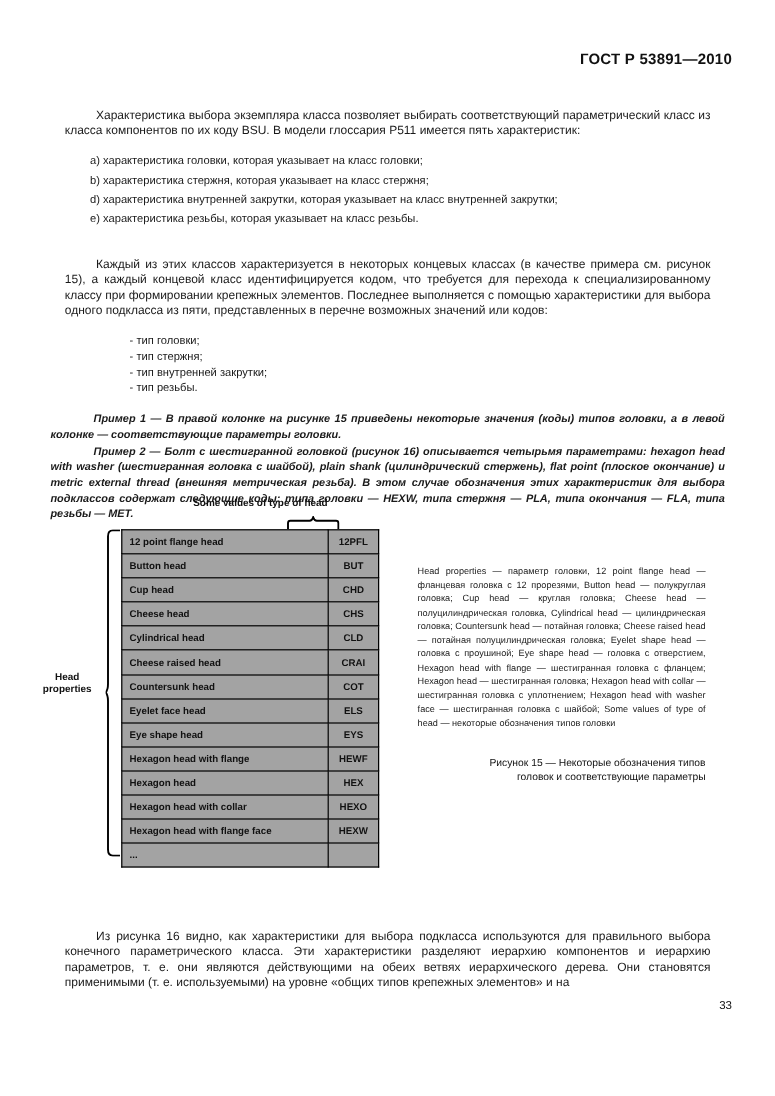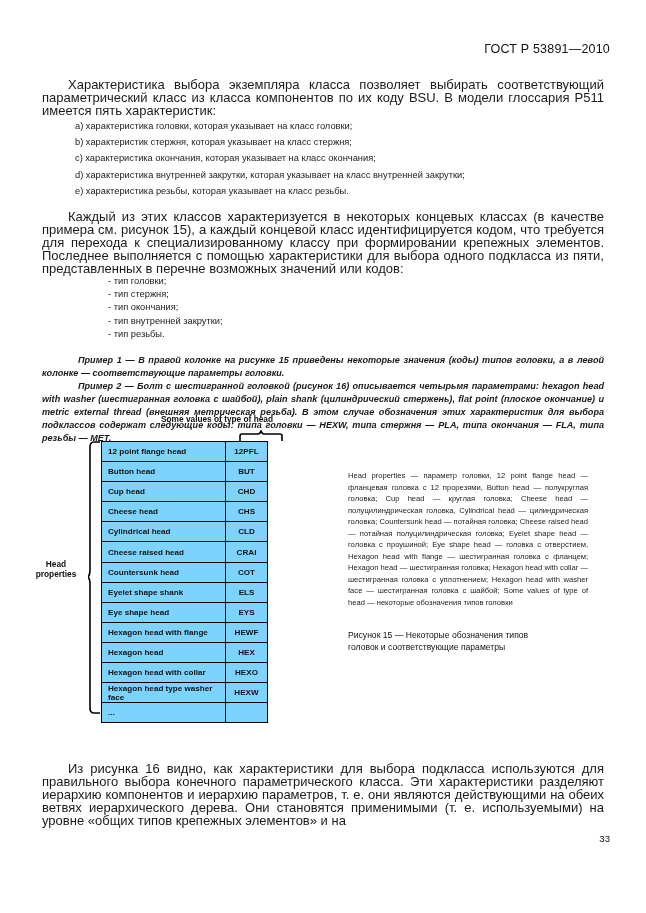--- a/index.html
+++ b/index.html
@@ -15,35 +15,35 @@
     color: #1a1a1a;
     overflow: hidden;
   }
 
   
   .page-header {
     position: absolute;
     top: 42px;
     right: 36px;
     font-size: 12.5px;
-    font-weight: normal;
+    font-weight: bold;
     letter-spacing: 0.2px;
     color: #111;
   }
 
   
   .content {
     position: absolute;
     left: 42px;
     top: 78px;
     width: 562px;
   }
   p.body {
-    margin: 0;
-    font-size: 13px;
+    margin: 12px;
+    font-size: 10px;
     line-height: 13.1px;
     text-align: justify;
     color: #1a1a1a;
   }
   p.body.indent { text-indent: 26px; }
   p.list {
     margin: 3px;
     font-size: 9.3px;
     line-height: 13.1px;
     padding-left: 30px;
@@ -97,24 +97,24 @@
     position: absolute;
     left: 213px;
     top: 22px;
     width: 44px;
     height: 12px;
   }
   .tbl {
     position: absolute;
     left: 75px;
     top: 33px;
-    width: 167px;
+    width: 215px;
     border-collapse: collapse;
     border: 1.4px solid #000;
-    background: #7dd3fc;
+    background: #a3a3a3;
   }
   .tbl td {
     border: 1.2px solid #000;
     font-size: 8.1px;
     font-weight: bold;
     height: 20.1px;
     padding: 0 6px;
     color: #111;
     box-sizing: border-box;
   }
@@ -155,21 +155,21 @@
     font-size: 7.6px;
     line-height: 11.5px;
     text-align: justify;
     color: #222;
   }
   .fig-caption {
     margin: 0;
     padding-top: 22px;
     font-size: 8.6px;
     line-height: 11.6px;
-    text-align: left;
+    text-align: right;
     color: #111;
   }
 
   
   .bottom {
     position: absolute;
     left: 42px;
     top: 762px;
     width: 562px;
   }
@@ -185,32 +185,30 @@
 </head>
 <body>
 
 <div class="page-header">ГОСТ Р 53891—2010</div>
 
 <div class="content">
 
   <p class="body indent">Характеристика выбора экземпляра класса позволяет выбирать соответствующий параметрический класс из класса компонентов по их коду BSU. В модели глоссария P511 имеется пять характеристик:</p>
 
   <p class="list">a) характеристика головки, которая указывает на класс головки;</p>
-  <p class="list">b) характеристик стержня, которая указывает на класс стержня;</p>
-  <p class="list">c) характеристика окончания, которая указывает на класс окончания;</p>
+  <p class="list">b) характеристика стержня, которая указывает на класс стержня;</p>
   <p class="list">d) характеристика внутренней закрутки, которая указывает на класс внутренней закрутки;</p>
   <p class="list">e) характеристика резьбы, которая указывает на класс резьбы.</p>
 
   <div class="gap-sm"></div>
 
   <p class="body indent">Каждый из этих классов характеризуется в некоторых концевых классах (в качестве примера см. рисунок 15), а каждый концевой класс идентифицируется кодом, что требуется для перехода к специализированному классу при формировании крепежных элементов. Последнее выполняется с помощью характеристики для выбора одного подкласса из пяти, представленных в перечне возможных значений или кодов:</p>
 
   <p class="dash">- тип головки;</p>
   <p class="dash">- тип стержня;</p>
-  <p class="dash">- тип окончания;</p>
   <p class="dash">- тип внутренней закрутки;</p>
   <p class="dash">- тип резьбы.</p>
 
   <div class="gap-md"></div>
 
   <p class="example indent">Пример 1 — В правой колонке на рисунке 15 приведены некоторые значения (коды) типов головки, а в левой колонке — соответствующие параметры головки.</p>
   <p class="example indent">Пример 2 — Болт с шестигранной головкой (рисунок 16) описывается четырьмя параметрами: hexagon head with washer (шестигранная головка с шайбой), plain shank (цилиндрический стержень), flat point (плоское окончание) и metric external thread (внешняя метрическая резьба). В этом случае обозначения этих характеристик для выбора подклассов содержат следующие коды: типа головки — HEXW, типа стержня — PLA, типа окончания — FLA, типа резьбы — MET.</p>
 
 </div>
 
@@ -257,41 +255,41 @@
         </tr>
         <tr>
           <td>Cheese raised head</td>
           <td class="code">CRAI</td>
         </tr>
         <tr>
           <td>Countersunk head</td>
           <td class="code">COT</td>
         </tr>
         <tr>
-          <td>Eyelet shape shank</td>
+          <td>Eyelet face head</td>
           <td class="code">ELS</td>
         </tr>
         <tr>
           <td>Eye shape head</td>
           <td class="code">EYS</td>
         </tr>
         <tr>
           <td>Hexagon head with flange</td>
           <td class="code">HEWF</td>
         </tr>
         <tr>
           <td>Hexagon head</td>
           <td class="code">HEX</td>
         </tr>
         <tr>
           <td>Hexagon head with collar</td>
           <td class="code">HEXO</td>
         </tr>
         <tr>
-          <td>Hexagon head type washer face</td>
+          <td>Hexagon head with flange face</td>
           <td class="code">HEXW</td>
         </tr>
         <tr>
           <td>...</td>
           <td class="code"></td>
         </tr>
       </tbody>
     </table>
 
   </div>

